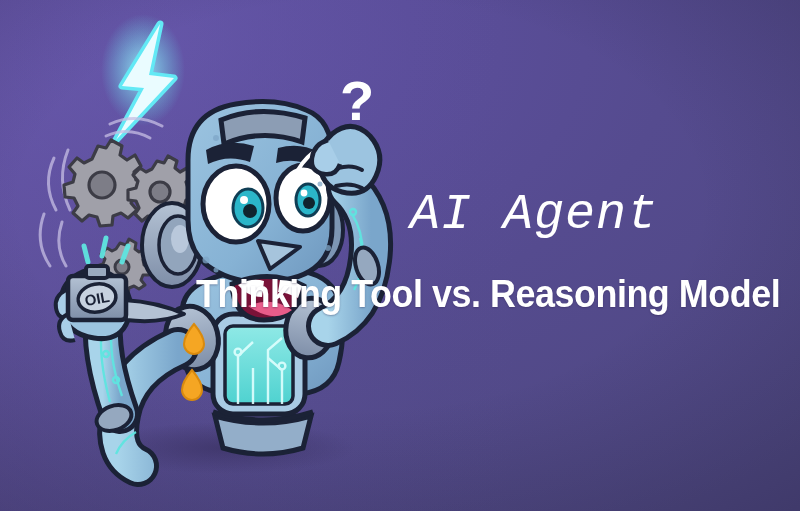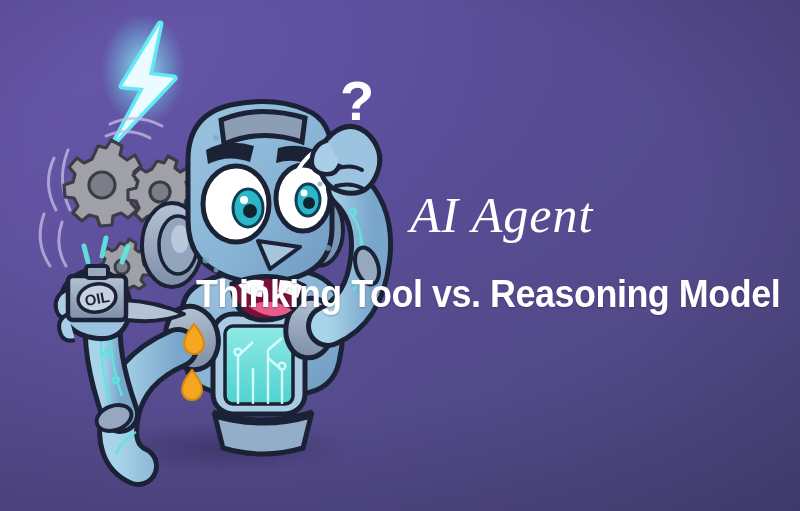--- a/index.html
+++ b/index.html
@@ -42,21 +42,21 @@
   .robot-wrap svg { display: block; width: 100%; height: 100%; }
 
   .title-block {
     position: absolute;
     left: 410px;
     top: 190px;
     width: 390px;
     pointer-events: none;
   }
   .main-title {
-    font-family: Liberation Serif, serif;
+    font-family: Liberation Mono, monospace;
     font-size: 50px;
     font-style: italic;
     font-weight: 400;
     color: #ffffff;
     letter-spacing: 1px;
     line-height: 1;
     margin: 0;
     white-space: nowrap;
   }
 

